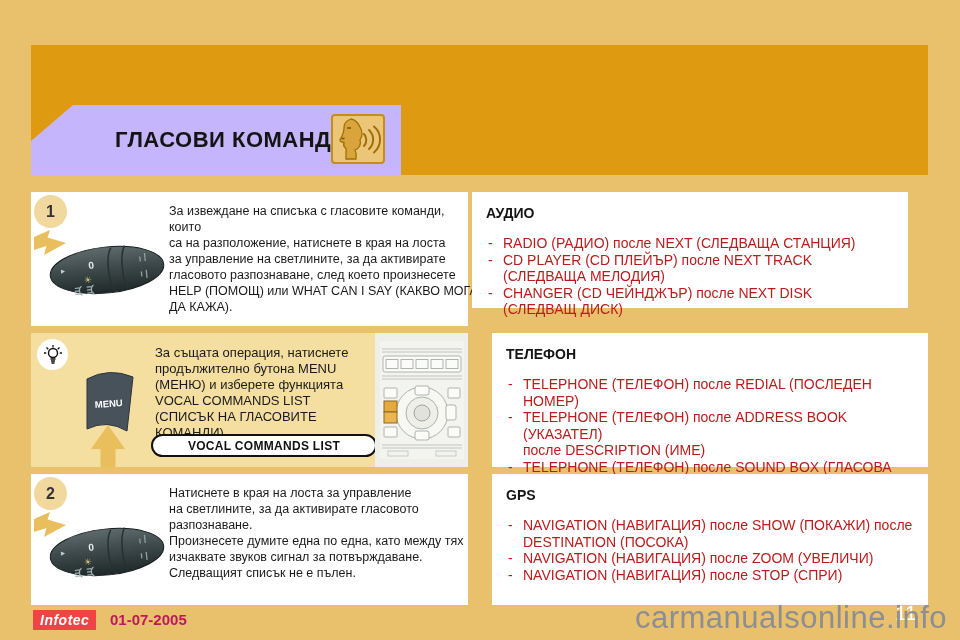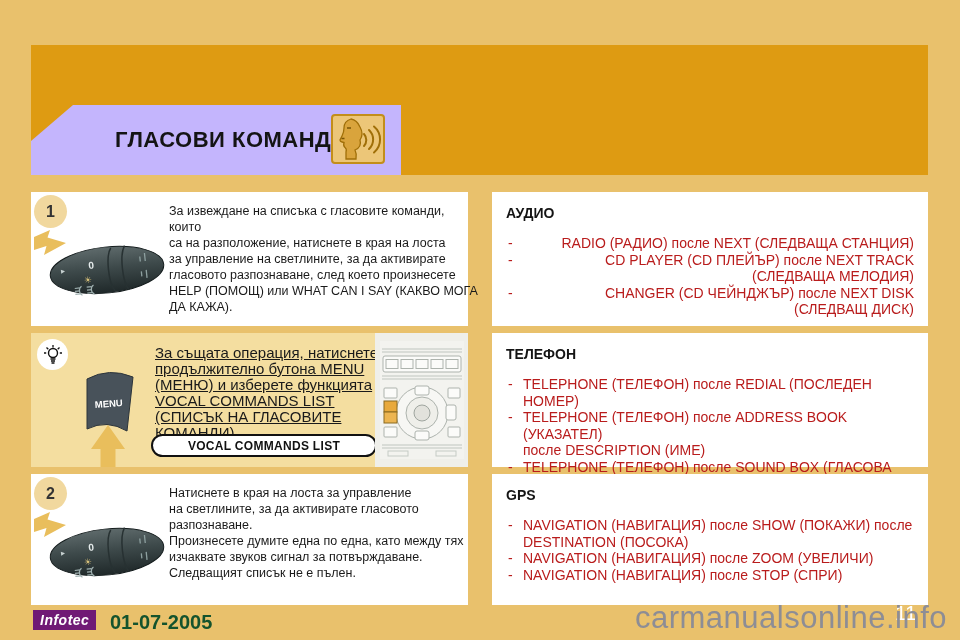--- a/index.html
+++ b/index.html
@@ -12,54 +12,54 @@
              clip-path:polygon(42px 0,100% 0,100% 100%,0 100%,0 36px);}
   .page-title{position:absolute;left:84px;top:50%;transform:translateY(-50%);margin:0;
               font-size:22px;font-weight:bold;color:#141414;letter-spacing:.5px;white-space:nowrap;}
   .voice-icon{position:absolute;right:16px;top:9px;width:54px;height:50px;}
 
   
   .panel{position:absolute;background:#FFFFFF;}
   .p1{left:31px;top:192px;width:437px;height:134px;}
   .tip{left:31px;top:333px;width:437px;height:134px;background:#F4DEA0;}
   .p3{left:31px;top:474px;width:437px;height:131px;}
-  .audio{left:492px;top:192px;width:436px;height:134px;text-align:right;}
+  .audio{left:472px;top:192px;width:436px;height:116px;}
   .phone{left:492px;top:333px;width:436px;height:134px;}
   .gps{left:492px;top:474px;width:436px;height:131px;}
 
   .badge{position:absolute;left:3px;top:3px;width:33px;height:33px;border-radius:50%;
          background:#F1D89E;display:flex;align-items:center;justify-content:center;
          font-weight:bold;font-size:16px;color:#333;}
   .arrow-icon{position:absolute;left:2px;top:36px;}
   .stalk-img{position:absolute;left:16px;top:38px;}
   .step-text{position:absolute;left:138px;top:11px;width:310px;margin:0;font-size:12.5px;
              line-height:16px;color:#1A1A1A;white-space:pre-line;}
 
   .bulb-badge{position:absolute;left:6px;top:6px;width:31px;height:31px;border-radius:50%;
               background:#FFFFFF;display:flex;align-items:center;justify-content:center;}
   .menu-lever{position:absolute;left:42px;top:36px;}
-  .tip-text{position:absolute;left:124px;top:12px;width:230px;margin:0;font-size:15px;
-            line-height:16px;color:#1A1A1A;white-space:pre-line;text-decoration:underline;}
+  .tip-text{position:absolute;left:124px;top:12px;width:230px;margin:0;font-size:13px;
+            line-height:16px;color:#1A1A1A;white-space:pre-line;}
   .pill{position:absolute;left:120px;top:101px;width:222px;height:19px;border:2px solid #111;
         border-radius:12px;background:#FFFFFF;display:flex;align-items:center;justify-content:center;
         font-size:12px;font-weight:bold;color:#111;letter-spacing:.3px;}
   .radio-subpanel{position:absolute;right:0;top:0;width:93px;height:134px;background:#EFEFEA;
                   display:flex;align-items:center;justify-content:center;}
 
   .cmd-panel .cmd-heading{position:absolute;left:14px;top:13px;margin:0;font-size:14px;
                           font-weight:bold;color:#141414;}
   .cmd-list{position:absolute;left:14px;top:43px;right:14px;margin:0;padding:0;list-style:none;}
   .cmd-list li{position:relative;padding-left:17px;font-size:14px;line-height:16.5px;
                color:#b91c1c;white-space:pre-line;}
   .cmd-list li::before{content:"-";position:absolute;left:2px;top:0;}
 
   
-  .logo{position:absolute;left:33px;top:610px;background:#701a75;color:#FFFFFF;font-style:italic;
+  .logo{position:absolute;left:33px;top:610px;background:#ef4444;color:#FFFFFF;font-style:italic;
         font-weight:bold;font-size:14px;padding:2px 7px;letter-spacing:.5px;z-index:4;}
-  .date{position:absolute;left:110px;top:611px;color:#14532d;font-weight:bold;font-size:20px;z-index:4;}
+  .date{position:absolute;left:110px;top:611px;color:#be185d;font-weight:bold;font-size:15px;z-index:4;}
   .pagenum{position:absolute;left:895px;top:601px;color:#FFFFFF;font-weight:normal;font-size:21px;z-index:2;}
   .watermark{position:absolute;right:13px;top:600px;font-size:31px;color:#8D8D95;
              letter-spacing:.5px;z-index:3;}
 </style>
 </head>
 <body>
 
 <div class="page">
 
   <div class="header-band"></div>

